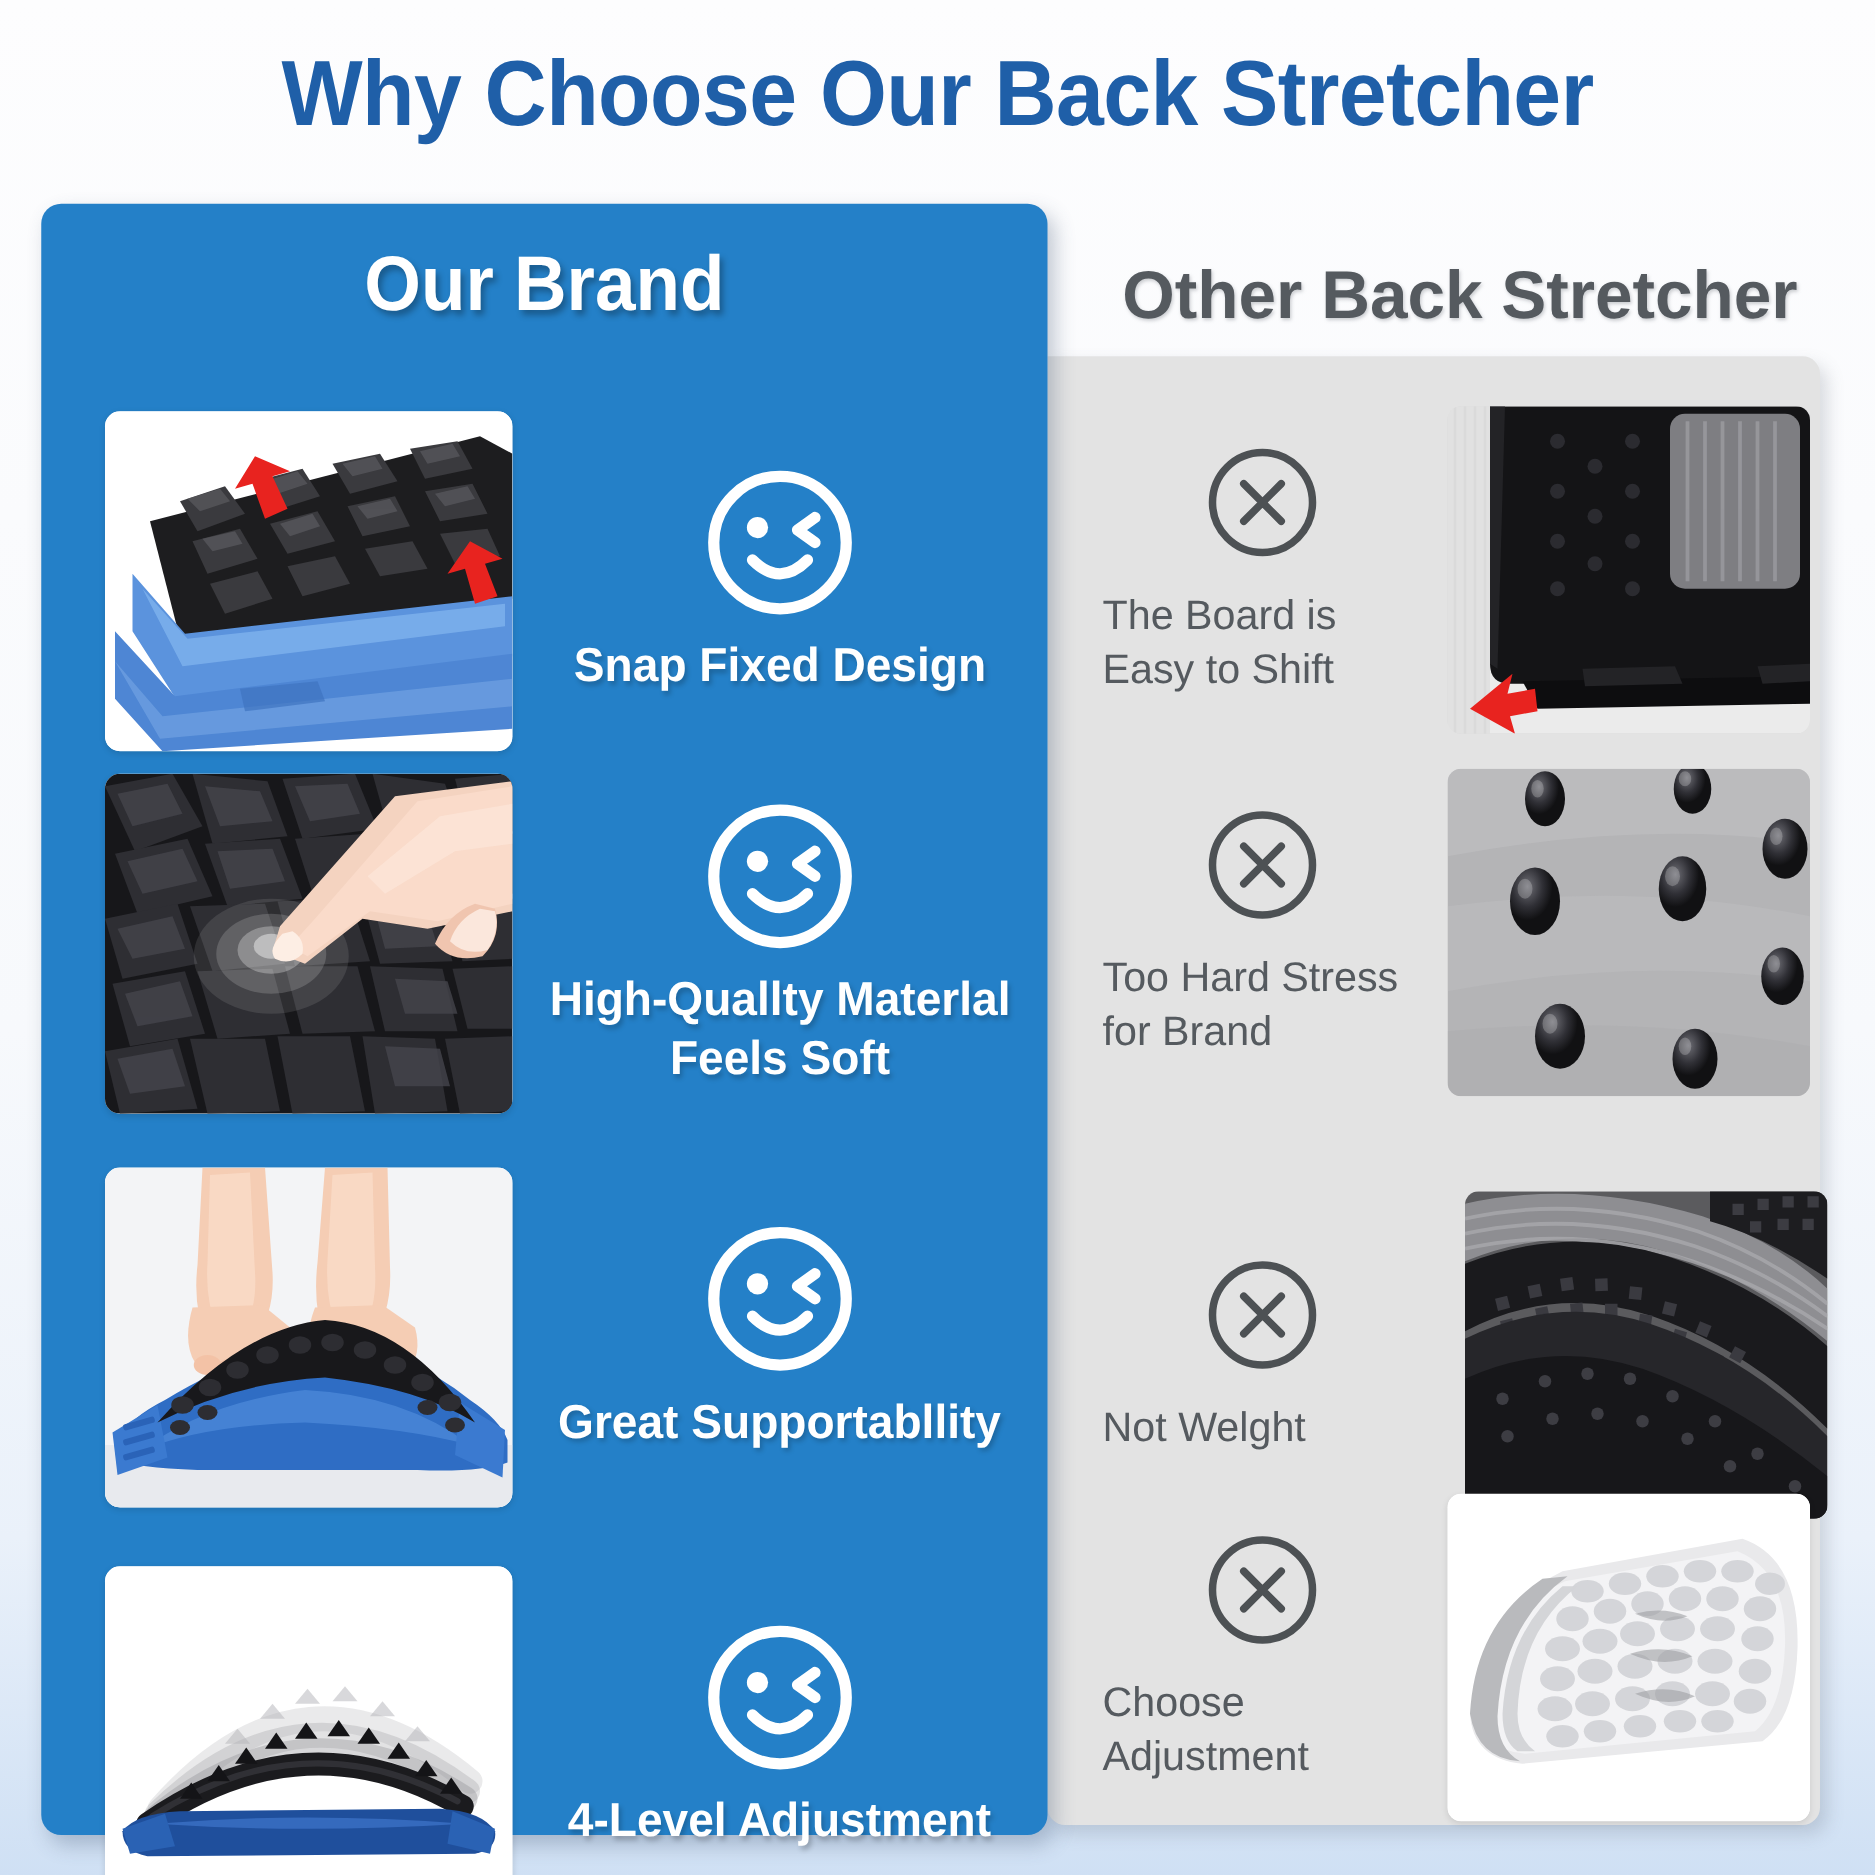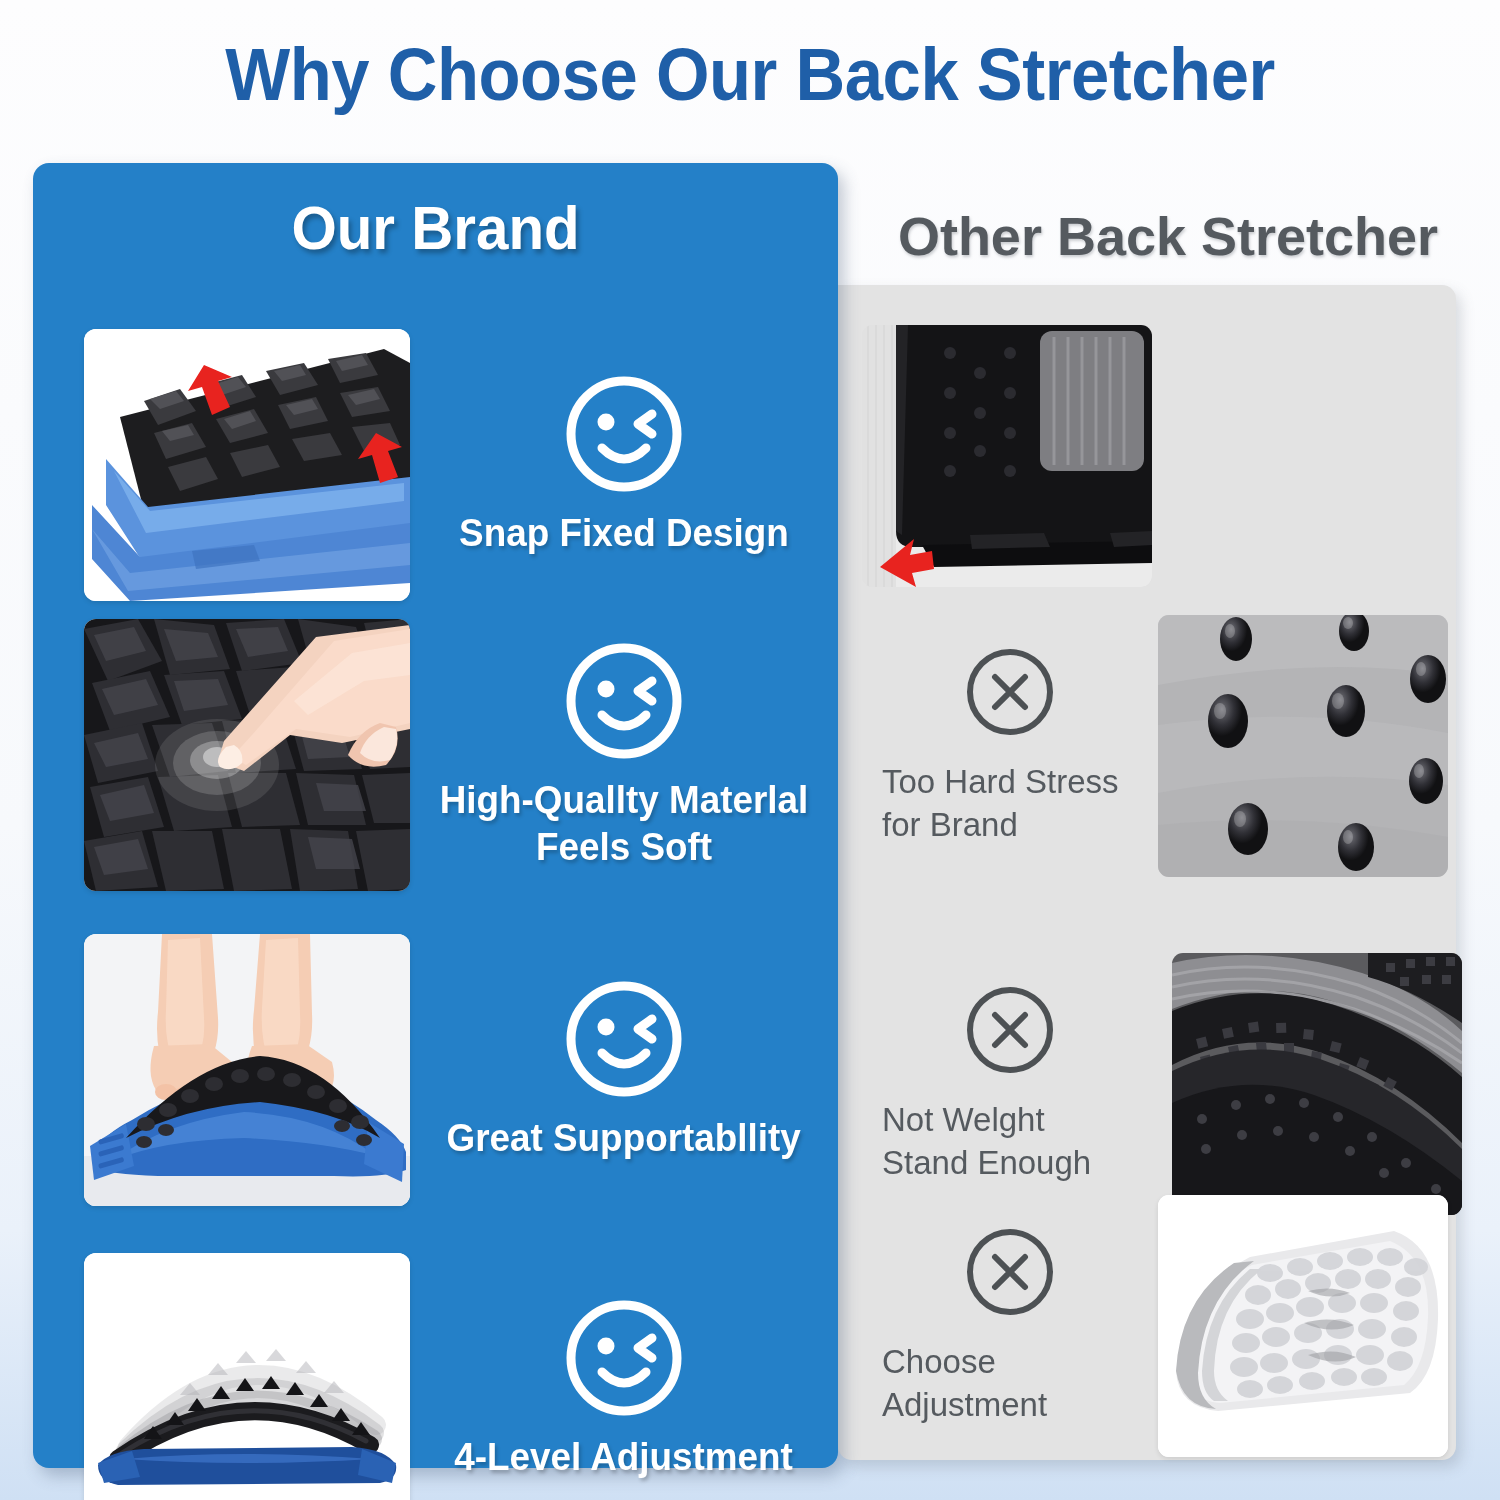--- a/index.html
+++ b/index.html
@@ -430,20 +430,32 @@
         <circle cx="44" cy="50" r="8.5" fill="#ffffff"></circle>
         <path d="M90 42 L76 52 L90 62" fill="none" stroke="#ffffff" stroke-width="9" stroke-linecap="round" stroke-linejoin="round"></path>
         <path d="M40 76 Q62 98 84 76" fill="none" stroke="#ffffff" stroke-width="9" stroke-linecap="round"></path>
       </svg>
     </span>
     <div class="feature-label">4-Level Adjustment</div>
   </div>
 </div>
 
 <div class="other-row r1">
+  <div class="other-text-cell">
+    <span class="xmark">
+      <svg width="94" height="94" viewBox="0 0 94 94">
+        <circle cx="47" cy="47" r="40" fill="none" stroke="#4d5154" stroke-width="6"></circle>
+        <path d="M32 32 L62 62 M62 32 L32 62" stroke="#4d5154" stroke-width="6" stroke-linecap="round"></path>
+      </svg>
+    </span>
+    <div class="con-label">
+      <div>The Board is</div>
+      <div>Easy to Shift</div>
+    </div>
+  </div>
   <div class="other-photo">
     <svg width="290" height="262" viewBox="0 0 290 262">
       <rect width="290" height="262" fill="#ebebeb"></rect>
       <g opacity="0.55">
         <rect x="0" y="0" width="34" height="262" fill="#d9d9d9"></rect>
         <g stroke="#cdcdcd" stroke-width="2">
           <line x1="6" y1="0" x2="6" y2="262"></line>
             <line x1="14" y1="0" x2="14" y2="262"></line>
           <line x1="22" y1="0" x2="22" y2="262"></line>
             <line x1="30" y1="0" x2="30" y2="262"></line>
@@ -543,21 +555,20 @@
 <div class="other-row r3">
   <div class="other-text-cell">
     <span class="xmark">
       <svg width="94" height="94" viewBox="0 0 94 94">
         <circle cx="47" cy="47" r="40" fill="none" stroke="#4d5154" stroke-width="6"></circle>
         <path d="M32 32 L62 62 M62 32 L32 62" stroke="#4d5154" stroke-width="6" stroke-linecap="round"></path>
       </svg>
     </span>
     <div class="con-label">
       <div>Not Welght</div>
-      <div>Stand Enough</div>
     </div>
   </div>
   <div class="other-photo">
     <svg width="290" height="262" viewBox="0 0 290 262">
       <rect width="290" height="262" fill="#5b5b5e"></rect>
 
       <path d="M0 10 Q90 -10 190 20 Q250 40 290 78 L290 120 Q230 70 160 48 Q80 24 0 56 Z" fill="#8e8e92"></path>
       <g stroke="#a9a9ad" stroke-width="3" opacity="0.8" fill="none">
         <path d="M0 22 Q90 2 186 32 Q244 52 290 90"></path>
         <path d="M0 34 Q90 14 184 44 Q242 64 290 100"></path>

